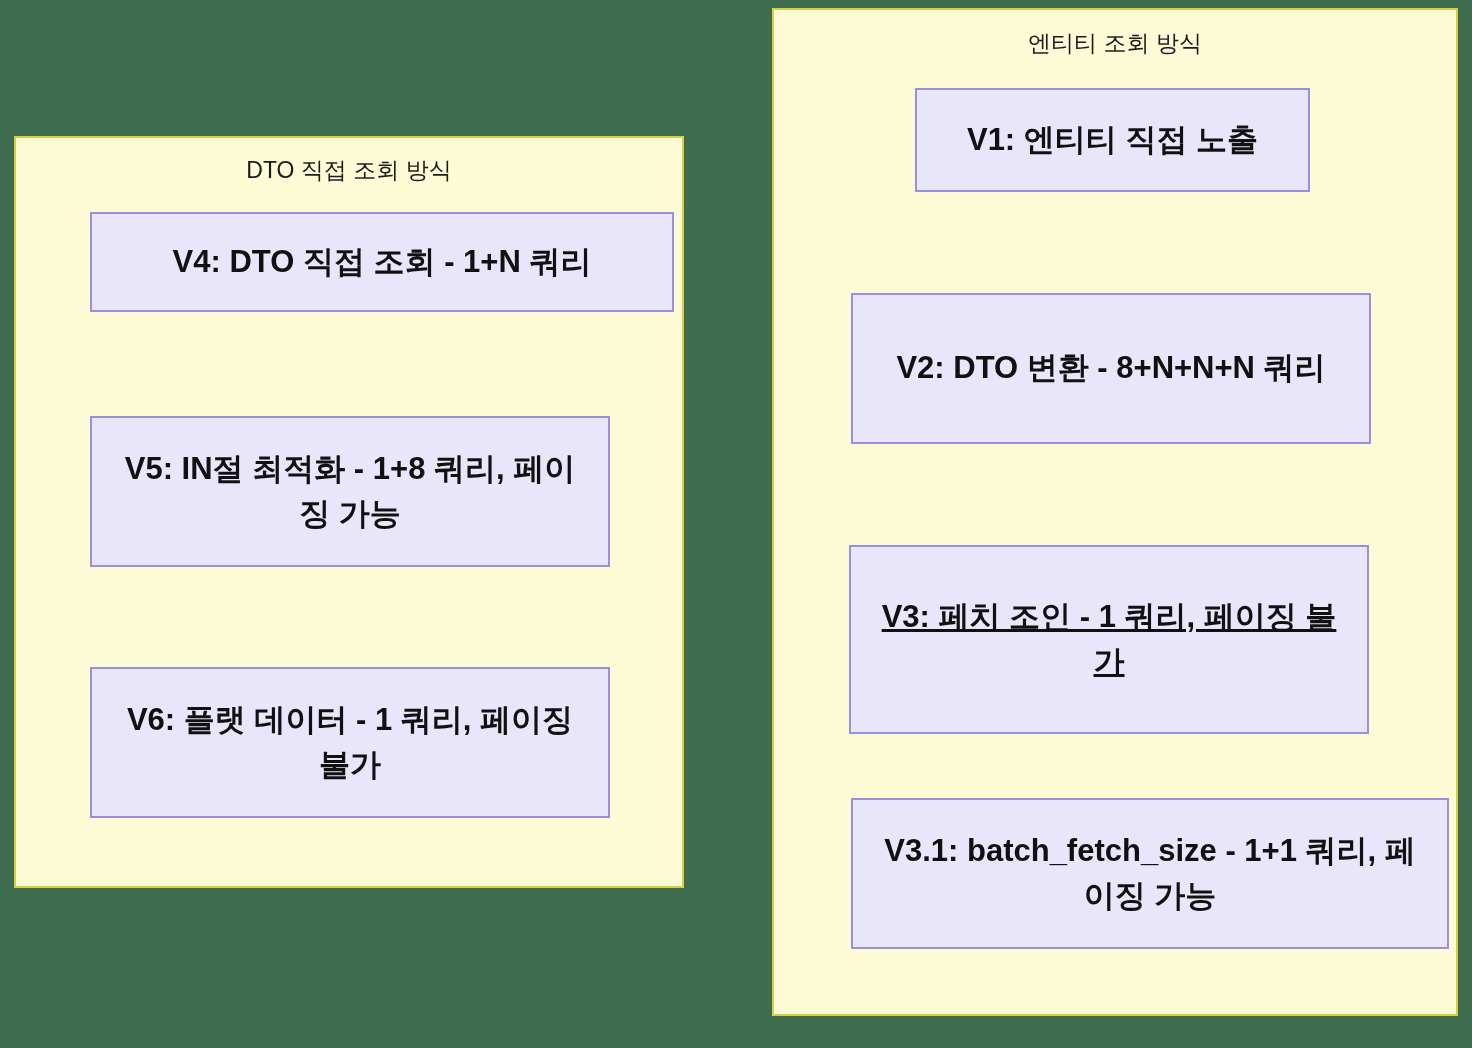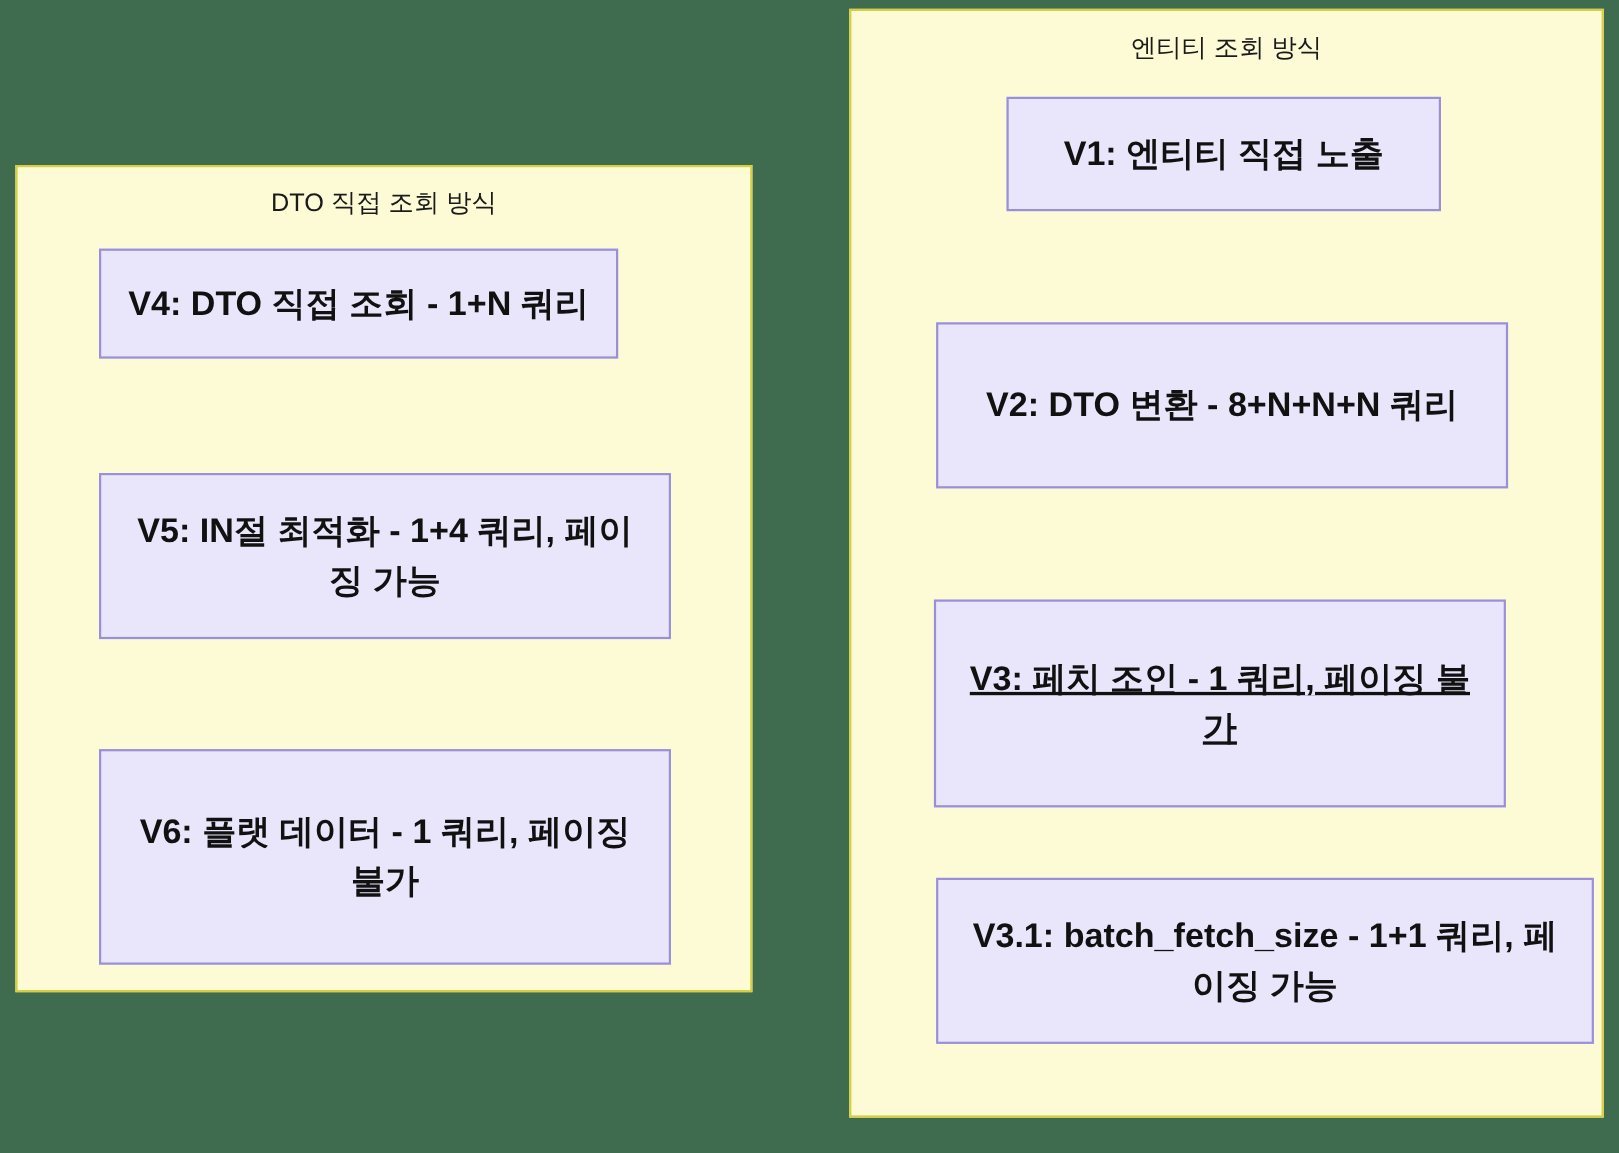--- a/index.html
+++ b/index.html
@@ -56,26 +56,26 @@
     line-height: 1.45;
     padding: 4px 18px;
   }
 
   .node span {
     display: block;
     width: 100%;
   }
 
   
-  #group-dto      { left: 14px;  top: 150px; width: 670px; height: 752px; }
+  #group-dto      { left: 14px;  top: 136px; width: 670px; height: 752px; }
   #group-dto-title{ top: 18px; }
 
-  #node-v4 { left: 74px;  top: 74px;  width: 472px; height: 100px; }
+  #node-v4 { left: 74px;  top: 74px;  width: 584px; height: 100px; }
   #node-v5 { left: 74px;  top: 278px; width: 520px; height: 151px; }
-  #node-v6 { left: 74px;  top: 529px; width: 520px; height: 196px; }
+  #node-v6 { left: 74px;  top: 529px; width: 520px; height: 151px; }
 
   
   #group-entity      { left: 772px; top: 8px; width: 686px; height: 1008px; padding-left: 11px; }
   #group-entity-title{ top: 19px; }
 
   #node-v1   { left: 141px; top: 78px;  width: 395px; height: 104px; }
   #node-v2   { left: 77px;  top: 283px; width: 520px; height: 151px; }
   #node-v3   { left: 75px;  top: 535px; width: 520px; height: 189px; text-decoration: underline; }
   #node-v31  { left: 77px;  top: 788px; width: 598px; height: 151px; }
 </style>
@@ -85,21 +85,21 @@
 <div class="canvas">
 
   <div class="group" id="group-dto">
     <div class="group-title" id="group-dto-title">DTO 직접 조회 방식</div>
 
     <div class="node" id="node-v4">
       <span>V4: DTO 직접 조회 - 1+N 쿼리</span>
     </div>
 
     <div class="node" id="node-v5">
-      <span>V5: IN절 최적화 - 1+4 쿼리, 페이징 가능</span>
+      <span>V5: IN절 최적화 - 1+8 쿼리, 페이징 가능</span>
     </div>
 
     <div class="node" id="node-v6">
       <span>V6: 플랫 데이터 - 1 쿼리, 페이징 불가</span>
     </div>
   </div>
 
   <div class="group" id="group-entity">
     <div class="group-title" id="group-entity-title">엔티티 조회 방식</div>
 

